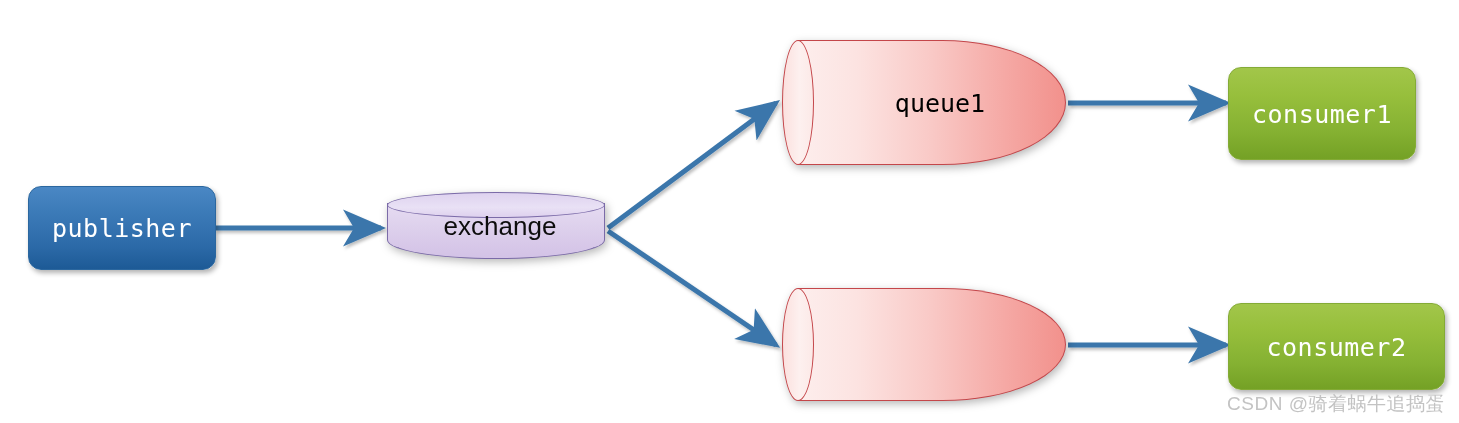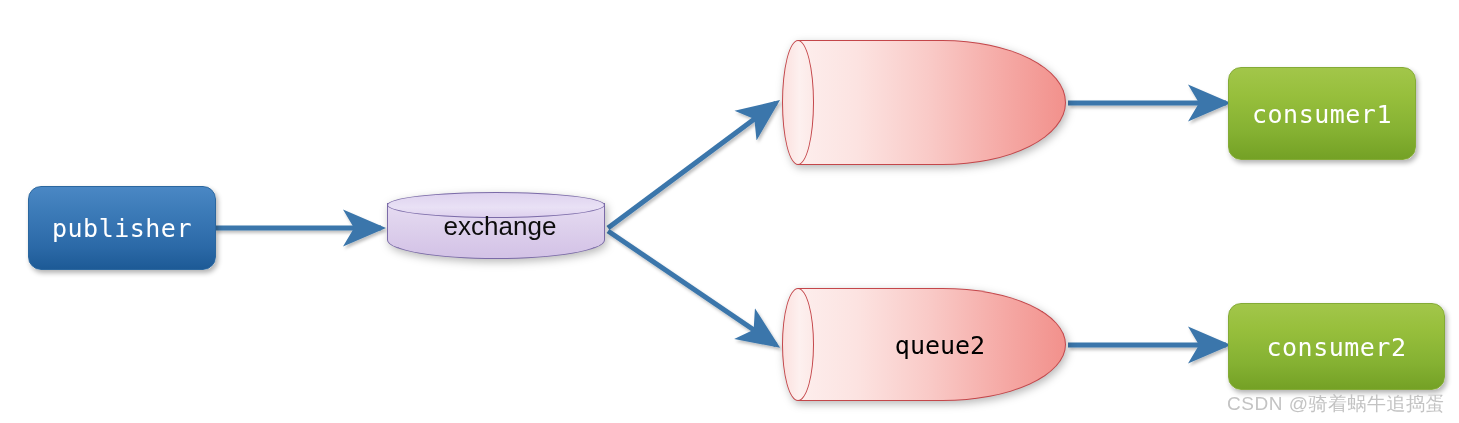--- a/index.html
+++ b/index.html
@@ -176,26 +176,26 @@
 
   <div class="vcyl" style="left:387px; top:192px; width:218px; height:67px;">
     <div class="body"></div>
     <div class="cap"></div>
     <div class="node-label">exchange</div>
   </div>
 
   <div class="hcyl" style="left:782px; top:40px; width:284px; height:125px;">
     <div class="body"></div>
     <div class="cap"></div>
+    <div class="node-label">queue1</div>
   </div>
 
   <div class="hcyl" style="left:782px; top:288px; width:284px; height:113px;">
     <div class="body"></div>
     <div class="cap"></div>
-    <div class="node-label">queue2</div>
   </div>
 
   <div class="box box-consumer" style="left:1228px; top:57px; width:186px; height:91px;margin-top:10px;">
     <div class="node-label">consumer1</div>
   </div>
 
   <div class="box box-consumer" style="left:1228px; top:303px; width:186px; height:85px;padding-left:29px;">
     <div class="node-label">consumer2</div>
   </div>
 

